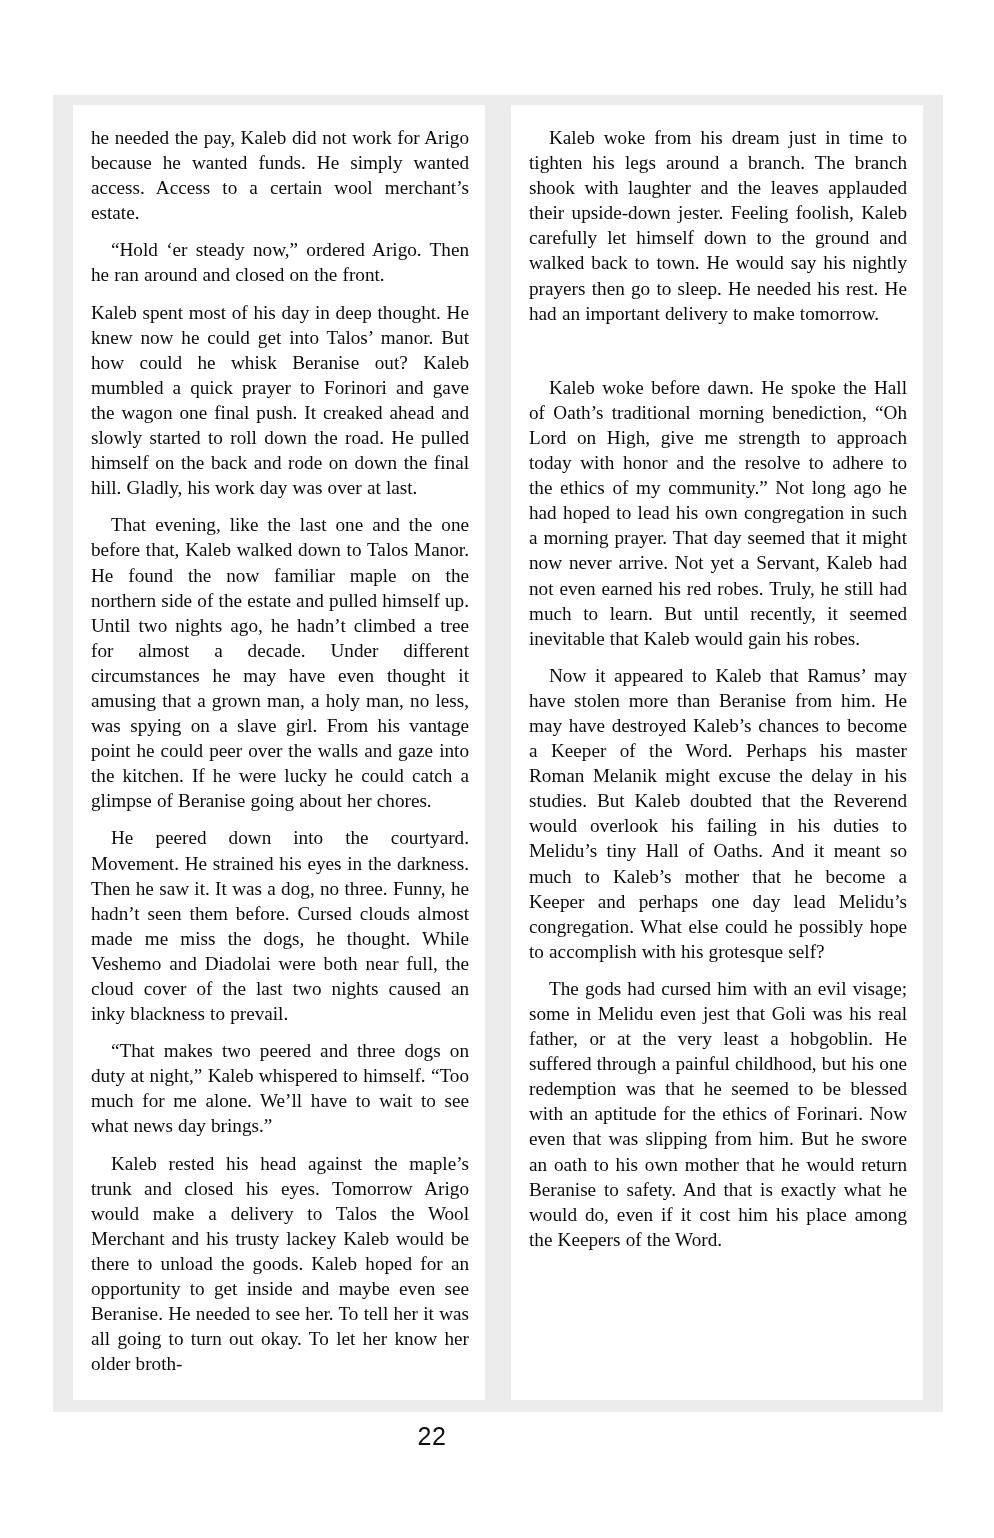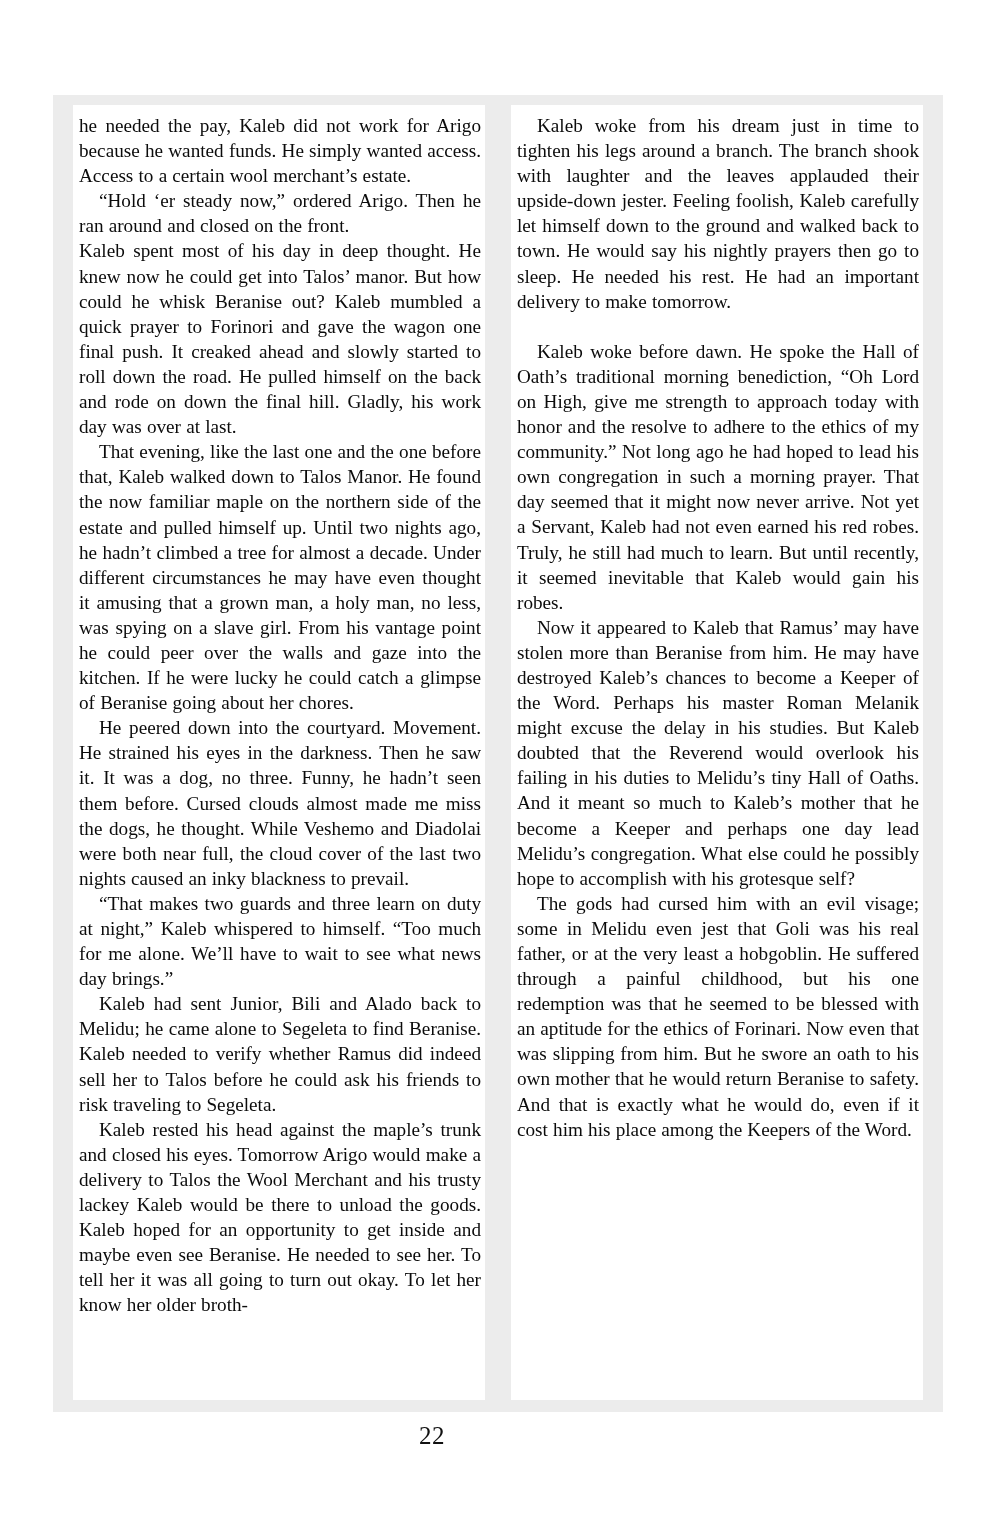--- a/index.html
+++ b/index.html
@@ -48,21 +48,21 @@
     padding: 0 4px 0 6px;
   }
 
   .gutter {
     width: 26px;
     background: #ececec;
     flex: 0 0 26px;
   }
 
   p.para {
-    margin: 0;
+    margin: 12px;
     text-align: justify;
     text-justify: inter-word;
     font-size: 19.2px;
     line-height: 25.1px;
     color: #0b0b0b;
     text-indent: 20px;
     hyphens: none;
     word-spacing: 0.02em;
   }
 
@@ -73,41 +73,40 @@
   .blank-line {
     height: 25px;
   }
 
   .page-number {
     position: absolute;
     left: 0;
     top: 1422px;
     width: 864px;
     text-align: center;
-    font-family: Liberation Serif, serif;
+    font-family: Liberation Sans, sans-serif;
     font-size: 25px;
     color: #111111;
     letter-spacing: 0.5px;
   }
 </style>
 </head>
 <body>
 
 <div class="page-sheet">
   <div class="text-frame">
 
     <div class="column">
       <div class="column-inner">
         <p class="para no-indent">he needed the pay, Kaleb did not work for Arigo because he wanted funds.  He simply wanted access.  Access to a certain wool merchant’s estate.</p>
         <p class="para">“Hold ‘er steady now,” ordered Arigo.  Then he ran around and closed on the front.</p>
         <p class="para no-indent">Kaleb spent most of his day in deep thought.  He knew now he could get into Talos’ manor.  But how could he whisk Beranise out?  Kaleb mumbled a quick prayer to Forinori and gave the wagon one final push.  It creaked ahead and slowly started to roll down the road.  He pulled himself on the back and rode on down the final hill.  Gladly, his work day was over at last.</p>
         <p class="para">That evening, like the last one and the one before that, Kaleb walked down to Talos Manor.  He found the now familiar maple on the northern side of the estate and pulled himself up.  Until two nights ago, he hadn’t climbed a tree for almost a decade. Under different circumstances he may have even thought it amusing that a grown man, a holy man, no less, was spying on a slave girl.  From his vantage point he could peer over the walls and gaze into the kitchen.  If he were lucky he could catch a glimpse of Beranise going about her chores.</p>
         <p class="para">He peered down into the courtyard.  Movement.  He strained his eyes in the darkness.  Then he saw it.  It was a dog, no three.  Funny, he hadn’t seen them before.  Cursed clouds almost made me miss the dogs, he thought.  While Veshemo and Diadolai were both near full, the cloud cover of the last two nights caused an inky blackness to prevail.</p>
-        <p class="para">“That makes two guards and three learn on duty at night,” Kaleb whispered to himself.  “Too much for me alone.  We’ll have to wait to see what news day brings.”</p>
-        <p class="para">Kaleb had sent Junior, Bili and Alado back to Melidu; he came alone to Segeleta to find Beranise.  Kaleb needed to verify whether Ramus did indeed sell her to Talos before he could ask his friends to risk traveling to Segeleta.</p>
+        <p class="para">“That makes two peered and three dogs on duty at night,” Kaleb whispered to himself.  “Too much for me alone.  We’ll have to wait to see what news day brings.”</p>
         <p class="para">Kaleb rested his head against the maple’s trunk and closed his eyes.  Tomorrow Arigo would make a delivery to Talos the Wool Merchant and his trusty lackey Kaleb would be there to unload the goods.  Kaleb hoped for an opportunity to get inside and maybe even see Beranise.  He needed to see her.  To tell her it was all going to turn out okay.  To let her know her older broth-</p>
       </div>
     </div>
 
     <div class="gutter"></div>
 
     <div class="column">
       <div class="column-inner">
         <p class="para">Kaleb woke from his dream just in time to tighten his legs around a branch.  The branch shook with laughter and the leaves applauded their upside-down jester.  Feeling foolish, Kaleb carefully let himself down to the ground and walked back to town.  He would say his nightly prayers then go to sleep.  He needed his rest.  He had an important delivery to make tomorrow.</p>
         <div class="blank-line"></div>

